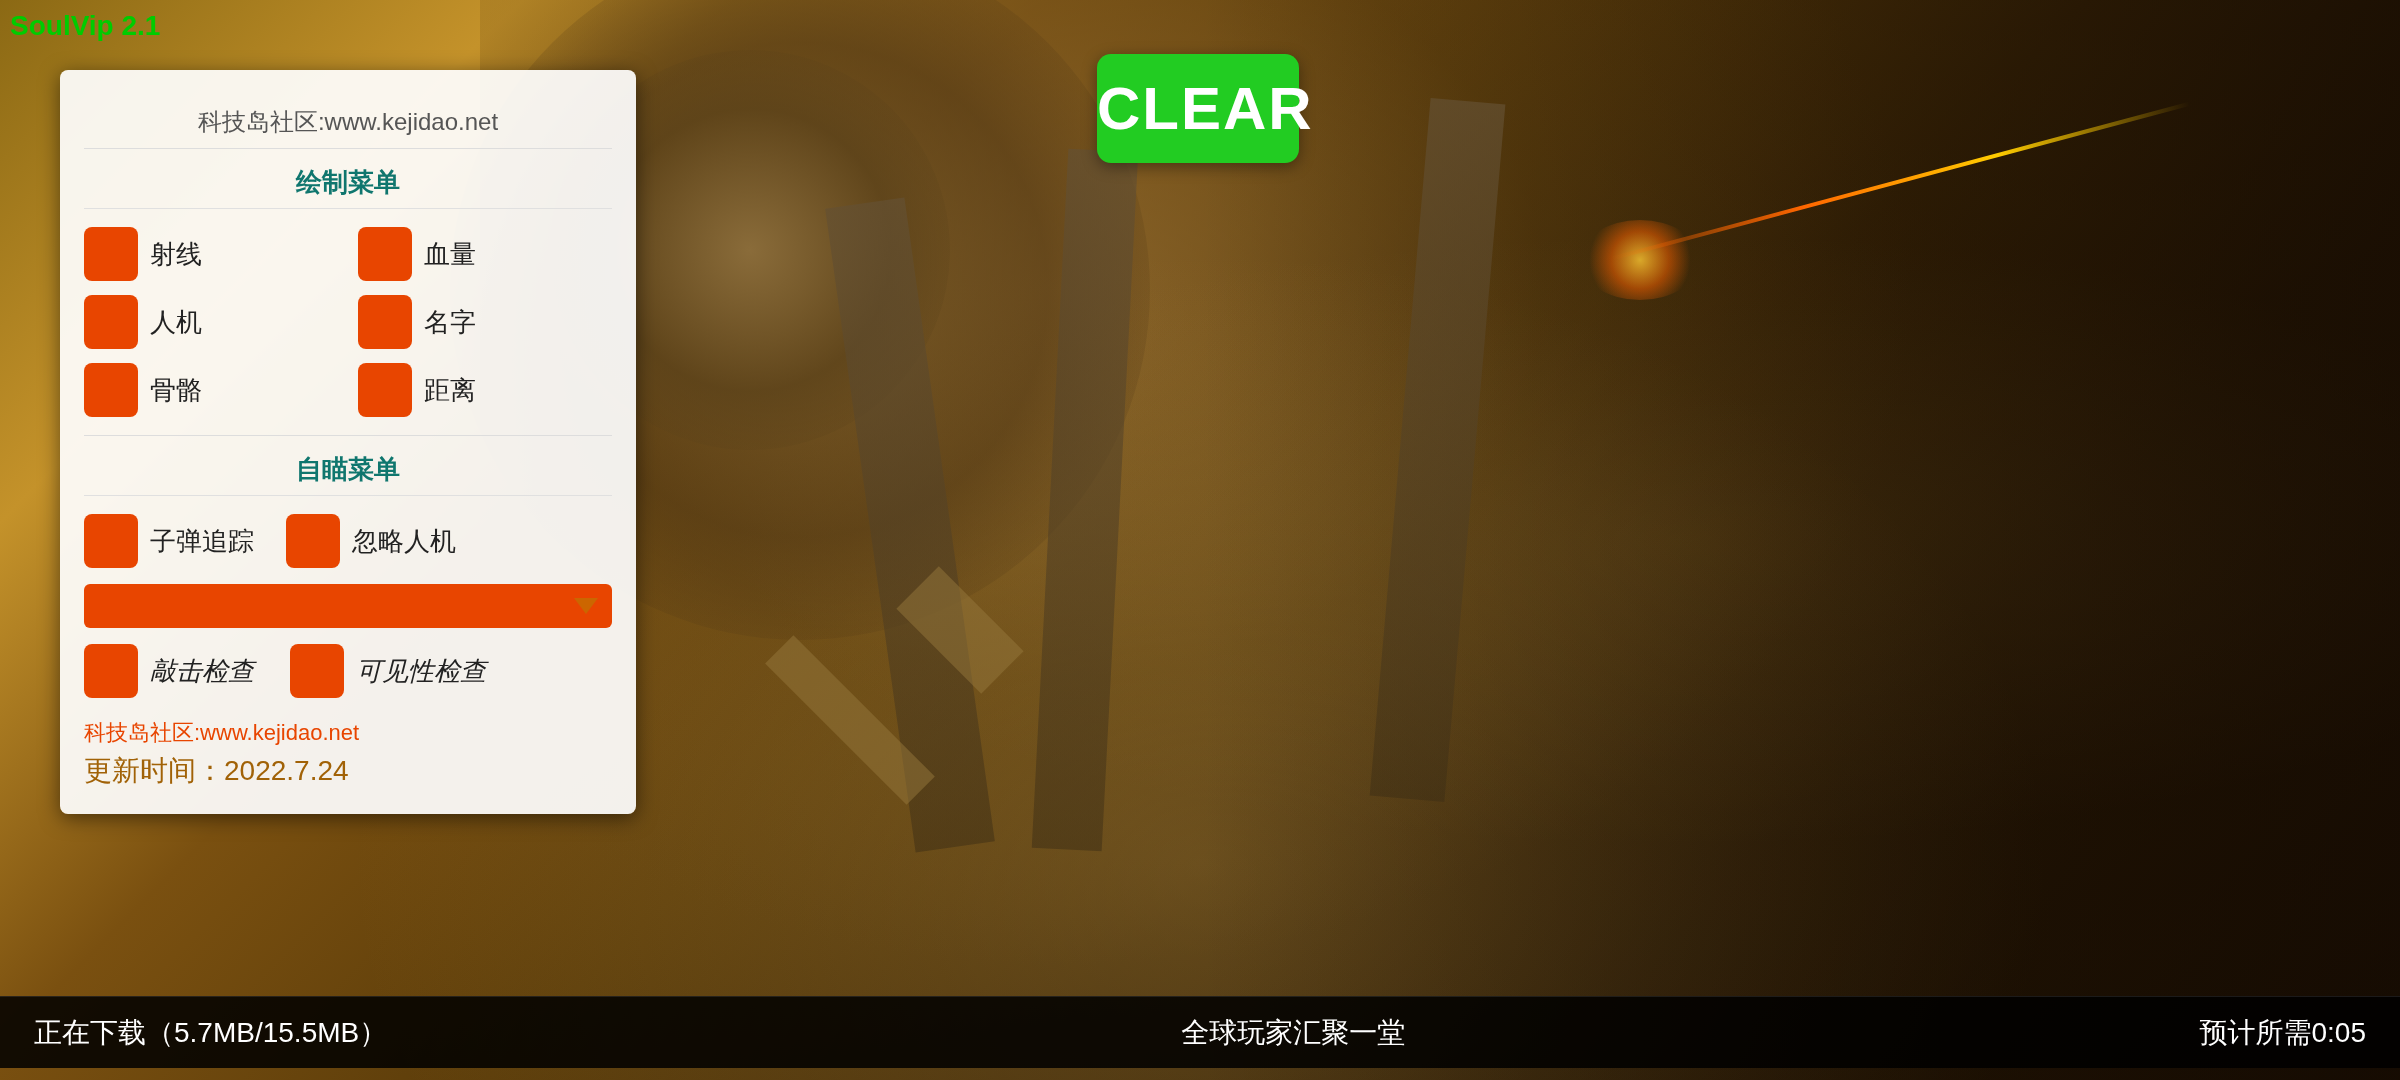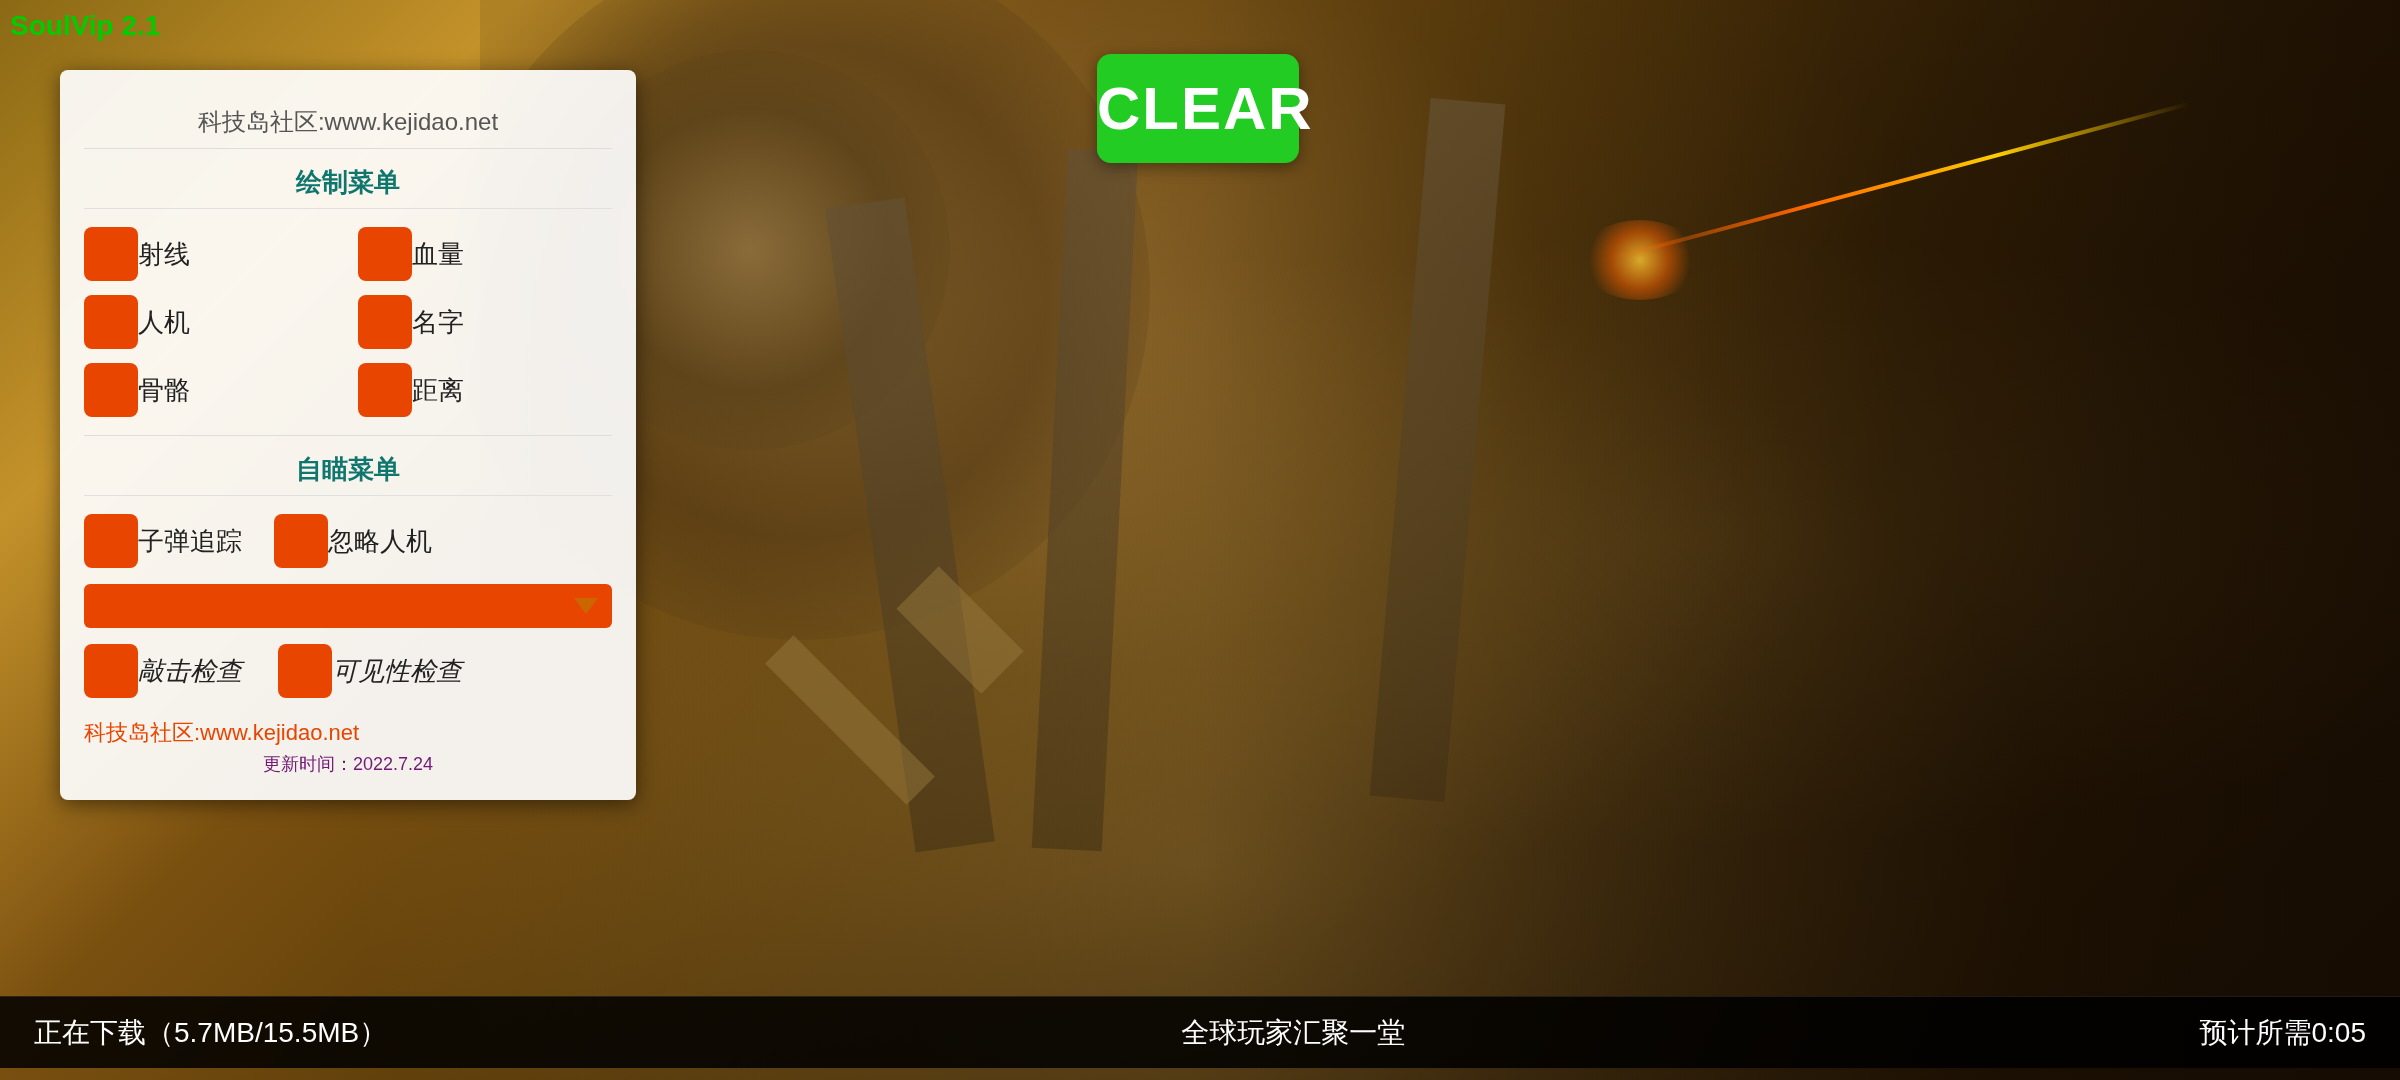--- a/index.html
+++ b/index.html
@@ -129,21 +129,21 @@
     .toggle-grid {
       display: grid;
       grid-template-columns: 1fr 1fr;
       gap: 14px 20px;
       margin-bottom: 18px;
     }
 
     .toggle-item {
       display: flex;
       align-items: center;
-      gap: 0;
+      gap: 12px;
     }
 
     .toggle-btn {
       width: 54px;
       height: 54px;
       background: #e84500;
       border: none;
       border-radius: 8px;
       cursor: pointer;
       flex-shrink: 0;
@@ -217,23 +217,22 @@
       margin-top: 8px;
     }
 
     .footer-site {
       color: #e84500;
       font-size: 22px;
       margin-bottom: 4px;
     }
 
     .footer-update {
-      color: #701a75;
-      font-size: 18px;
-      text-align: center;
+      color: #a16207;
+      font-size: 28px;
     }
 
     
     #clear-button {
       position: absolute;
       top: 54px;
       left: 1097px;
       width: 202px;
       height: 109px;
       background: #22cc22;

